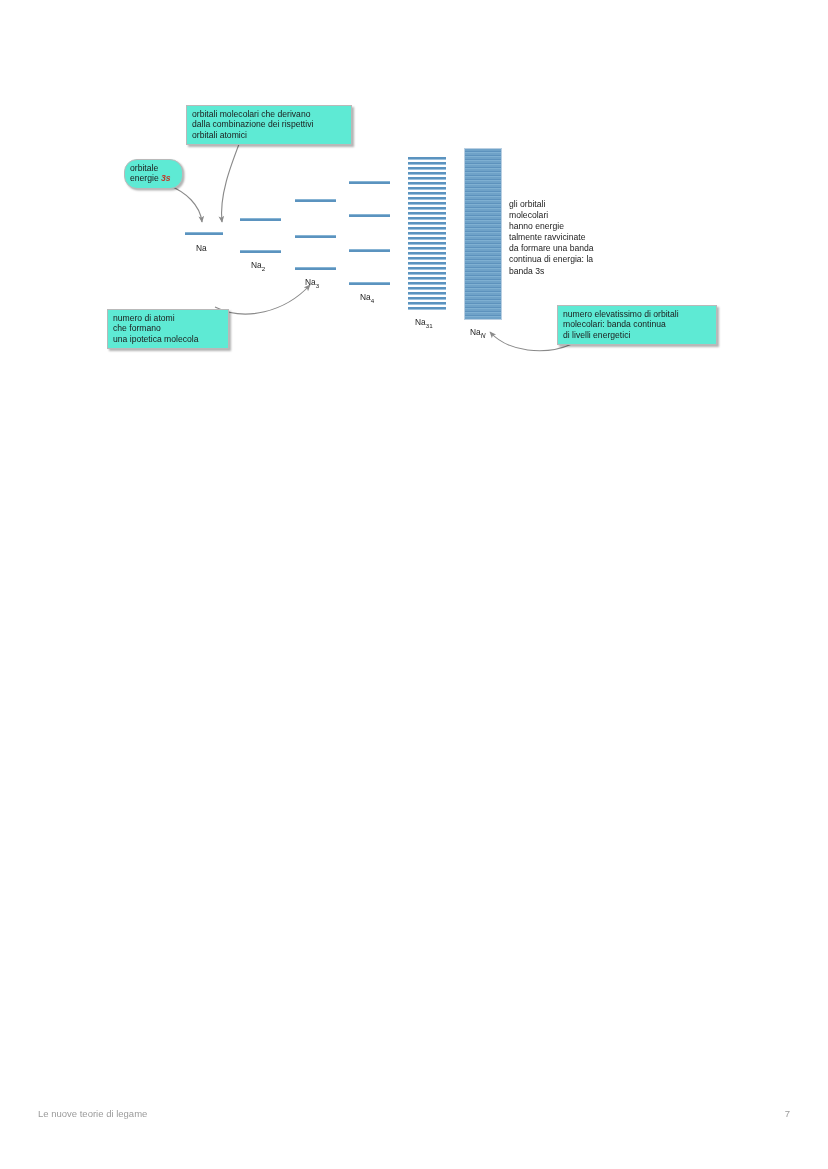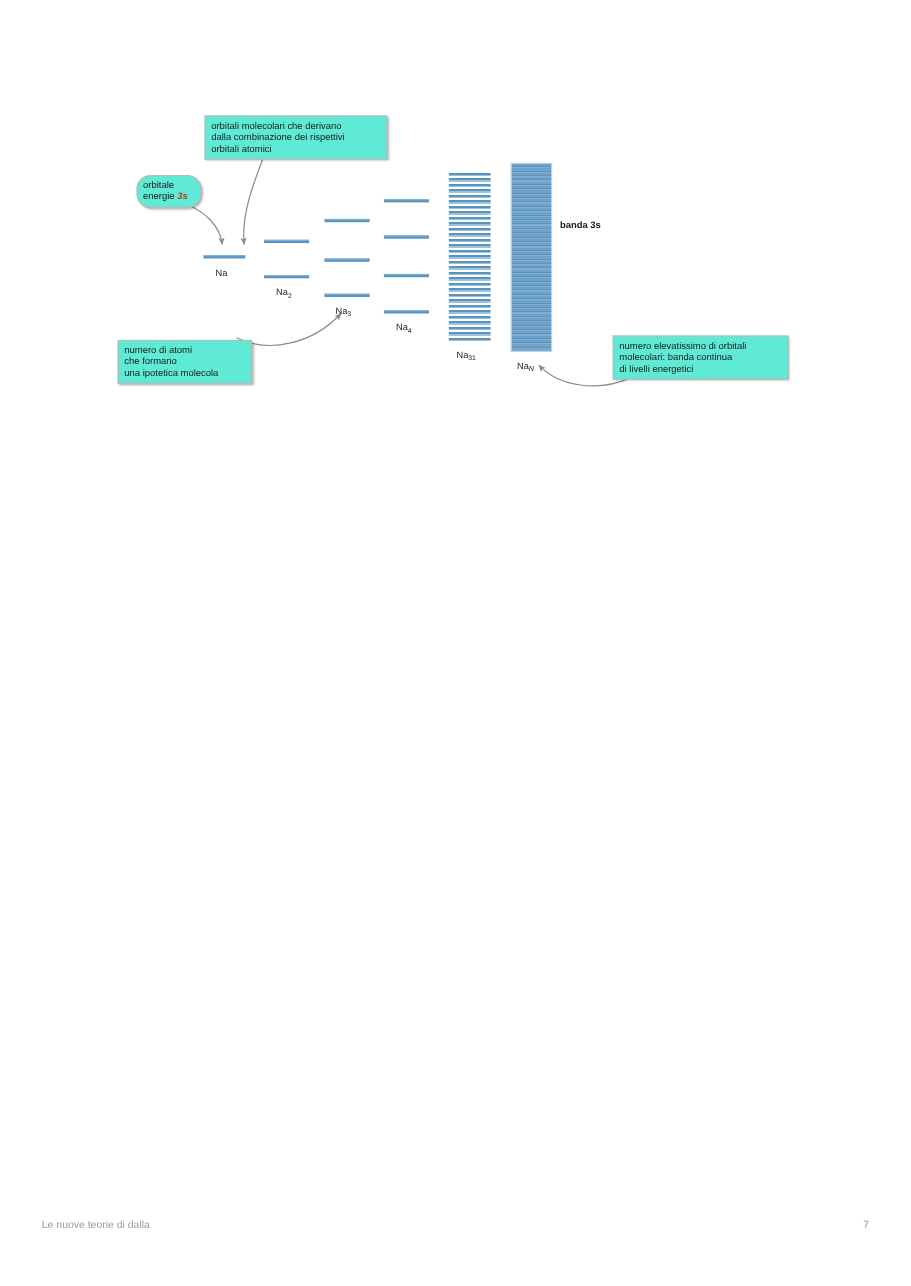--- a/index.html
+++ b/index.html
@@ -32,21 +32,21 @@
   .callout .red3s{color:#c0392b;font-weight:bold;font-style:italic;}
 
   
   .freetext{
     position:absolute;
     font-size:8.6px;
     line-height:11.1px;
     color:#1b1b1b;
     white-space:pre-line;
   }
-  .freetext b{font-weight:bold;}
+  .freetext b{font-weight:normal;}
   .level{
     position:absolute;
     height:3px;
     background:#5b93bf;
     border-top:1px solid #87b4d4;
     box-sizing:border-box;
   }
   .grouplabel{
     position:absolute;
     font-size:8.4px;
@@ -119,21 +119,27 @@
     <div class="callout" style="left:124px;top:159px;width:59px;border-radius:13px;"><span>orbitale</span><br><span>energie </span><span class="red3s">3s</span></div>
 
     <div class="callout" style="left:107px;top:269px;width:122px;margin-top:40px;">numero di atomi
 che formano
 una ipotetica molecola</div>
 
     <div class="callout" style="left:557px;top:305px;width:160px;">numero elevatissimo di orbitali
 molecolari: banda continua
 di livelli energetici</div>
 
-    <div class="freetext" style="left:509px;top:199px;width:120px;"><b>banda 3s</b></div>
+    <div class="freetext" style="left:509px;top:199px;width:120px;"><span>gli orbitali
+molecolari
+hanno energie
+talmente ravvicinate
+da formare una banda
+continua di energia: la
+</span><b>banda 3s</b></div>
 
     <div id="levels-root">
         <div class="level" style="left: 185px; top: 232px; width: 38px;"></div>
         <div class="grouplabel" style="left: 196px; top: 243px;">Na</div>
         <div class="level" style="left: 240px; top: 218px; width: 41px;"></div>
         <div class="level" style="left: 240px; top: 250px; width: 41px;"></div>
         <div class="grouplabel" style="left: 251px; top: 260px;">Na<sub>2</sub></div>
         <div class="level" style="left: 295px; top: 199px; width: 41px;"></div>
         <div class="level" style="left: 295px; top: 235px; width: 41px;"></div>
         <div class="level" style="left: 295px; top: 267px; width: 41px;"></div>
@@ -148,17 +154,17 @@
     <div id="bands-root">
         <div class="band-striped" style="left: 408px; top: 157px; width: 38px; height: 153px;"></div>
         <div class="grouplabel" style="left: 415px; top: 317px;">Na<sub>31</sub></div>
         <div class="band-solid" style="left: 464px; top: 148px; width: 38px; height: 172px;"></div>
         <div class="grouplabel" style="left: 470px; top: 327px;">Na<sub><i>N</i></sub></div>
       </div>
 
   </div>
 
   <div class="footer">
-    <span class="footer-title">Le nuove teorie di dalla</span>
+    <span class="footer-title">Le nuove teorie di legame</span>
     <span class="footer-page">7</span>
   </div>
 
 </div>
 
 </body></html>

